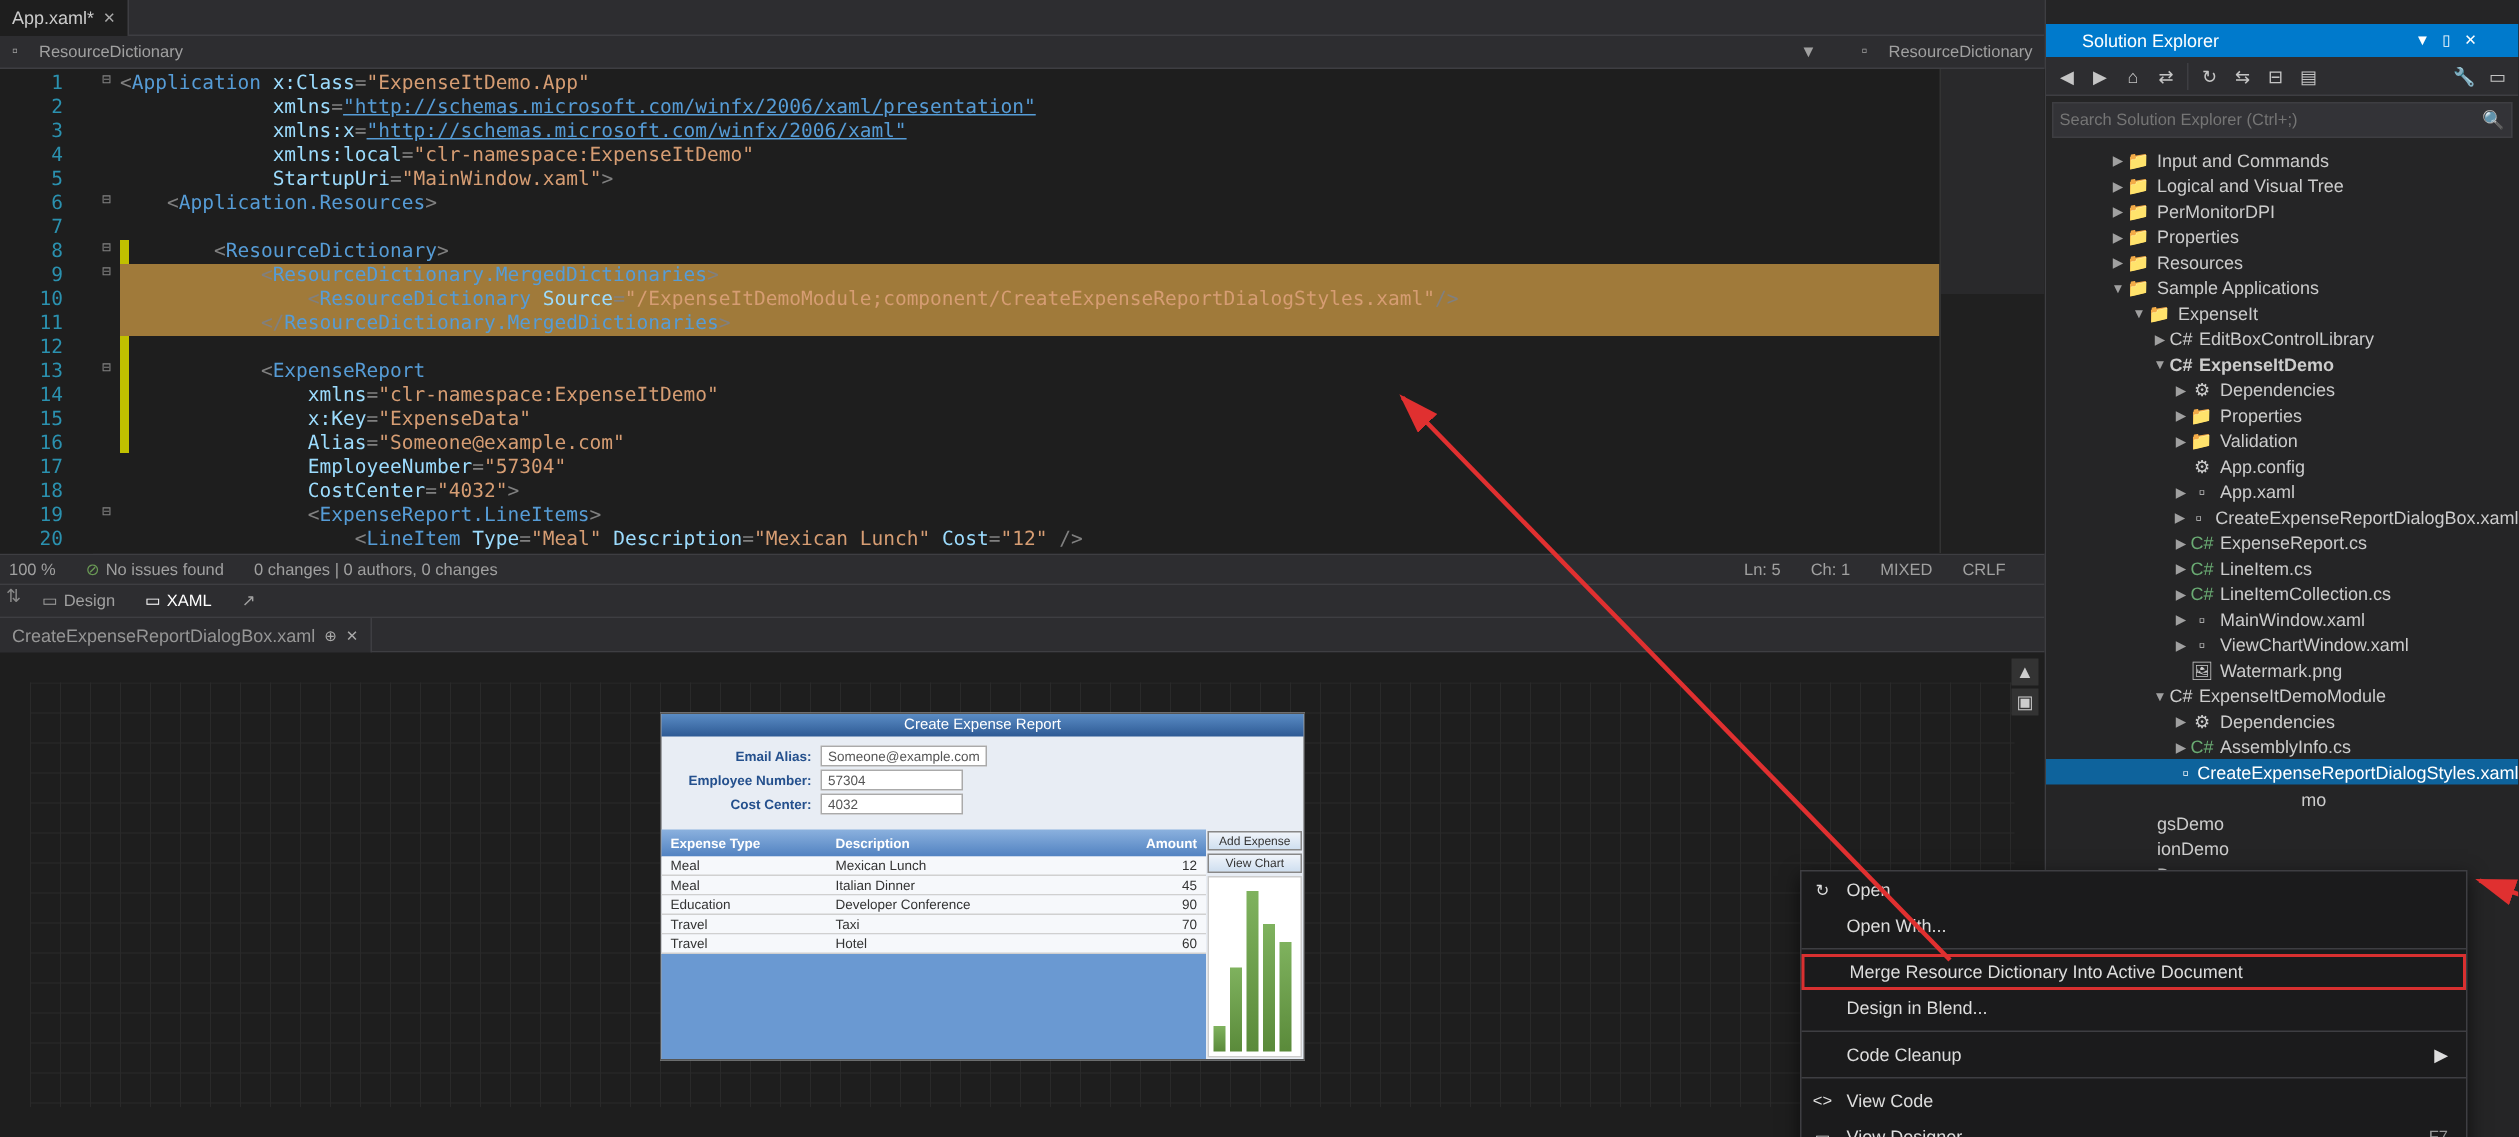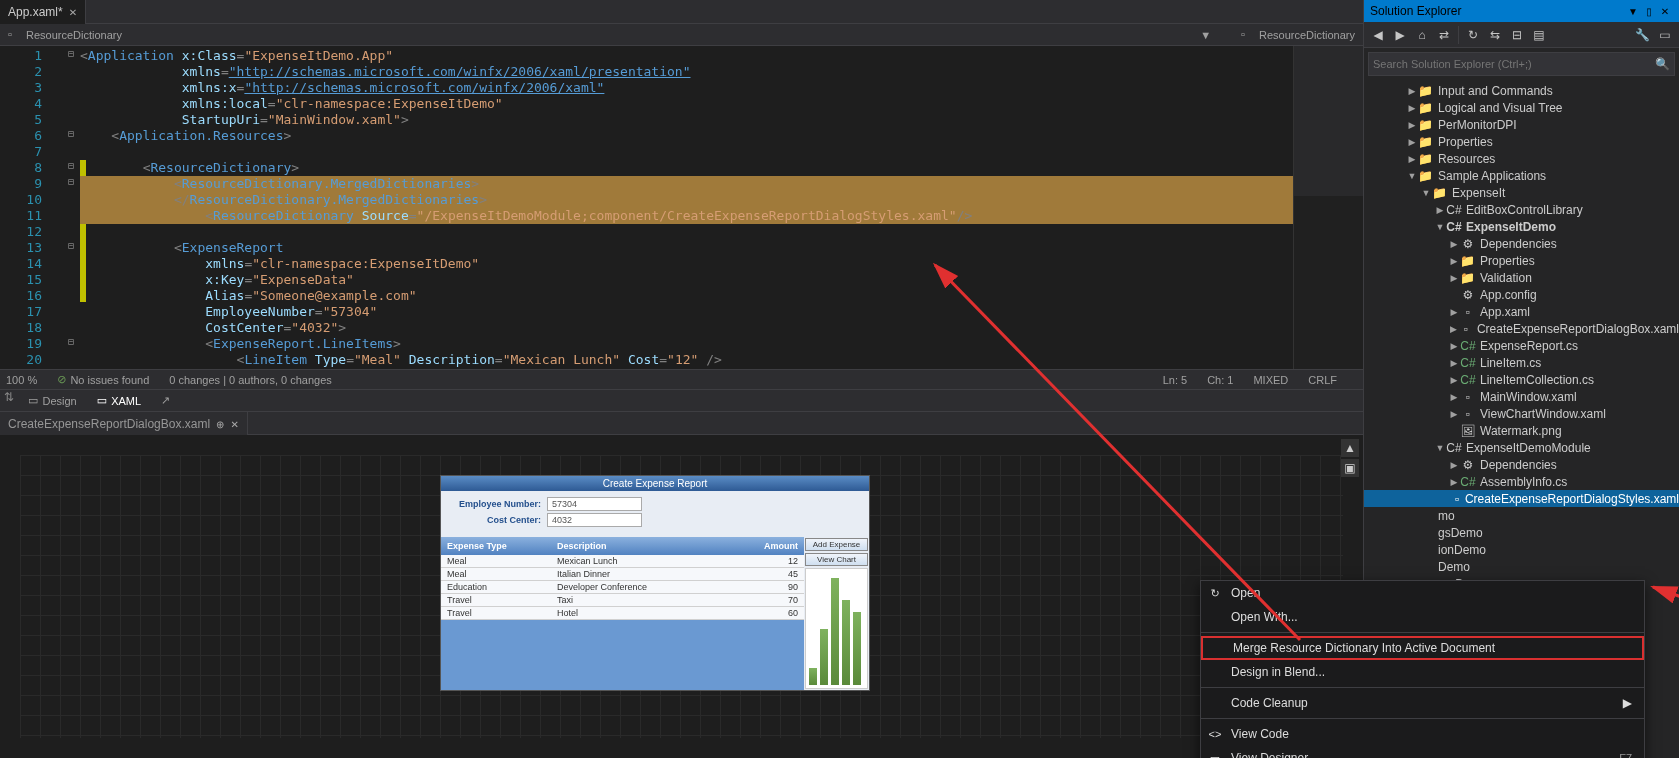--- a/index.html
+++ b/index.html
@@ -73,21 +73,21 @@
 .th1 { width: 110px; } .th2 { width: 120px; } .th3 { flex: 1; text-align: right; }
 .trow { display: flex; font-size: 9px; padding: 1px 6px; border-bottom: 1px solid #d0d0d0; background: #f6f8fb; color: #333;}
 .trow .c1 { width: 110px; } .trow .c2 { width: 120px; } .trow .c3 { flex: 1; text-align: right; }
 .bluefill { background: #6a99d2; height: 70px; }
 .chart-side { width: 65px; display: flex; flex-direction: column; }
 .btnsm { background: linear-gradient(#f0f4fa,#cfdff0); border: 1px solid #888; font-size: 8px; padding: 1px; margin: 1px; text-align: center; color: #333; }
 .chart { flex: 1; background: #fff; display: flex; align-items: flex-end; padding: 3px; gap: 3px; border: 1px solid #ccc; margin: 1px;}
 .bar { width: 8px; background: linear-gradient(#7fb25e,#5a8a3a); }
 
 
-.panel-title { display: flex; align-items: center; height: 22px; background: #007acc; color: #000000; padding: 0 6px; font-size: 12px; }
+.panel-title { display: flex; align-items: center; height: 22px; background: #007acc; color: #ffffff; padding: 0 24px; font-size: 12px; margin-top: 16px; }
 .panel-title .ptspacer { flex: 1; }
 .panel-title .pticon { width: 16px; text-align: center; font-size: 10px; }
 .se-toolbar { display: flex; align-items: center; height: 26px; background: #2d2d30; border-bottom: 1px solid #3e3e42; padding: 0 4px; gap: 2px; }
 .se-tbtn { width: 20px; height: 20px; display: flex; align-items: center; justify-content: center; color: #c5c5c5; font-size: 12px; }
 .se-search { display: flex; align-items: center; height: 24px; background: #333337; border: 1px solid #3e3e42; margin: 4px; padding: 0 4px; }
 .se-search input { flex: 1; background: transparent; border: none; color: #ccc; font-size: 11px; outline: none; }
 .tree { flex: 1; overflow: auto; padding: 2px 0; }
 .tnode { display: flex; align-items: center; height: 17px; font-size: 12px; white-space: nowrap; }
 .tnode .tw { display: inline-block; width: 12px; text-align: center; color: #a0a0a0; font-size: 9px; }
 .tnode .ticon { width: 16px; height: 14px; margin-right: 4px; display: inline-flex; align-items: center; justify-content: center; }
@@ -181,22 +181,22 @@
       <div class="code-area" id="codearea">
           <div class="code-line"><span class="tag-br">&lt;</span><span class="tag-nm">Application</span> <span class="attr-nm">x:Class</span><span class="tag-br">=</span><span class="str">"ExpenseItDemo.App"</span></div>
           <div class="code-line">             <span class="attr-nm">xmlns</span><span class="tag-br">=</span><span class="strurl">"http://schemas.microsoft.com/winfx/2006/xaml/presentation"</span></div>
           <div class="code-line">             <span class="attr-nm">xmlns:x</span><span class="tag-br">=</span><span class="strurl">"http://schemas.microsoft.com/winfx/2006/xaml"</span></div>
           <div class="code-line">             <span class="attr-nm">xmlns:local</span><span class="tag-br">=</span><span class="str">"clr-namespace:ExpenseItDemo"</span></div>
           <div class="code-line">             <span class="attr-nm">StartupUri</span><span class="tag-br">=</span><span class="str">"MainWindow.xaml"</span><span class="tag-br">&gt;</span></div>
           <div class="code-line">    <span class="tag-br">&lt;</span><span class="tag-nm">Application.Resources</span><span class="tag-br">&gt;</span></div>
           <div class="code-line"></div>
           <div class="code-line">        <span class="tag-br">&lt;</span><span class="tag-nm">ResourceDictionary</span><span class="tag-br">&gt;</span></div>
           <div class="code-line hl">            <span class="tag-br">&lt;</span><span class="tag-nm">ResourceDictionary.MergedDictionaries</span><span class="tag-br">&gt;</span></div>
+          <div class="code-line hl">                <span class="tag-br">&lt;</span><span class="tag-nm">ResourceDictionary</span> <span class="attr-nm">Source</span><span class="tag-br">=</span><span class="str">"/ExpenseItDemoModule;component/CreateExpenseReportDialogStyles.xaml"</span><span class="tag-br">/&gt;</span></div>
           <div class="code-line hl">            <span class="tag-br">&lt;/</span><span class="tag-nm">ResourceDictionary.MergedDictionaries</span><span class="tag-br">&gt;</span></div>
-          <div class="code-line hl">                <span class="tag-br">&lt;</span><span class="tag-nm">ResourceDictionary</span> <span class="attr-nm">Source</span><span class="tag-br">=</span><span class="str">"/ExpenseItDemoModule;component/CreateExpenseReportDialogStyles.xaml"</span><span class="tag-br">/&gt;</span></div>
           <div class="code-line"></div>
           <div class="code-line">            <span class="tag-br">&lt;</span><span class="tag-nm">ExpenseReport</span></div>
           <div class="code-line">                <span class="attr-nm">xmlns</span><span class="tag-br">=</span><span class="str">"clr-namespace:ExpenseItDemo"</span></div>
           <div class="code-line">                <span class="attr-nm">x:Key</span><span class="tag-br">=</span><span class="str">"ExpenseData"</span></div>
           <div class="code-line">                <span class="attr-nm">Alias</span><span class="tag-br">=</span><span class="str">"Someone@example.com"</span></div>
           <div class="code-line">                <span class="attr-nm">EmployeeNumber</span><span class="tag-br">=</span><span class="str">"57304"</span></div>
           <div class="code-line">                <span class="attr-nm">CostCenter</span><span class="tag-br">=</span><span class="str">"4032"</span><span class="tag-br">&gt;</span></div>
           <div class="code-line">                <span class="tag-br">&lt;</span><span class="tag-nm">ExpenseReport.LineItems</span><span class="tag-br">&gt;</span></div>
           <div class="code-line">                    <span class="tag-br">&lt;</span><span class="tag-nm">LineItem</span> <span class="attr-nm">Type</span><span class="tag-br">=</span><span class="str">"Meal"</span> <span class="attr-nm">Description</span><span class="tag-br">=</span><span class="str">"Mexican Lunch"</span> <span class="attr-nm">Cost</span><span class="tag-br">=</span><span class="str">"12"</span><span class="tag-br"> /&gt;</span></div>
           <div class="code-line">                    <span class="tag-br">&lt;</span><span class="tag-nm">LineItem</span> <span class="attr-nm">Type</span><span class="tag-br">=</span><span class="str">"Meal"</span> <span class="attr-nm">Description</span><span class="tag-br">=</span><span class="str">"Italian Dinner"</span> <span class="attr-nm">Cost</span><span class="tag-br">=</span><span class="str">"45"</span><span class="tag-br"> /&gt;</span></div>
@@ -233,20 +233,24 @@
         <span class="close" style="margin-left:6px">⊕</span>
         <span class="close">✕</span>
       </div>
     </div>
 
     <div class="design-area">
       <div class="grid-bg"></div>
       <div class="expense-window">
         <div class="expense-title">Create Expense Report</div>
         <div class="form-rows">
+          <div class="form-row">
+              <label>Email Alias:</label>
+              <div class="fld">Someone@example.com</div>
+            </div>
           <div class="form-row">
               <label>Employee Number:</label>
               <div class="fld">57304</div>
             </div>
           <div class="form-row">
               <label>Cost Center:</label>
               <div class="fld">4032</div>
             </div>
         </div>
         <div class="exp-body">
@@ -476,21 +480,21 @@
           <span class="ticon">
             <span class="csfile">C#</span>
           </span>
           <span>AssemblyInfo.cs</span>
         </div>
         <div class="tnode sel" style="padding-left: 84px;">
           <span class="tw"></span>
           <span class="ticon">▫</span>
           <span>CreateExpenseReportDialogStyles.xaml</span>
         </div>
-        <div class="tnode" style="padding-left: 42px;">
+        <div class="tnode" style="padding-left: 42px; flex-direction: column;">
           <span class="tw"></span>
           <span class="ticon"></span>
           <span>mo</span>
         </div>
         <div class="tnode" style="padding-left: 42px;">
           <span class="tw"></span>
           <span class="ticon"></span>
           <span>gsDemo</span>
         </div>
         <div class="tnode" style="padding-left: 42px;">

